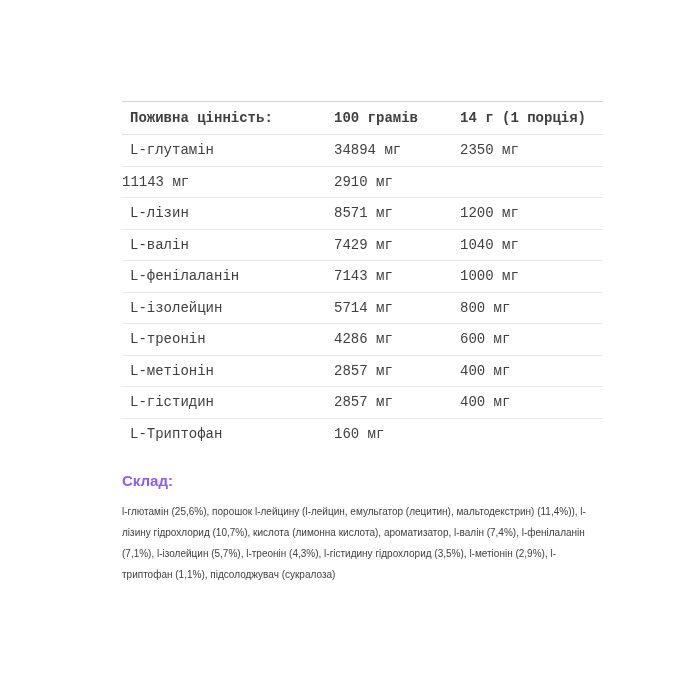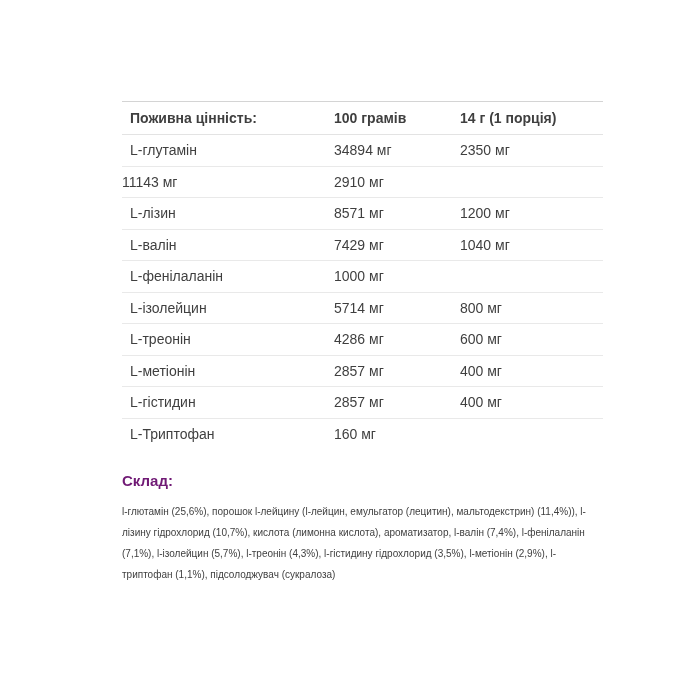--- a/index.html
+++ b/index.html
@@ -41,32 +41,33 @@
     height:33px;
     font-weight:bold;
     border-bottom-color:#e3e3e3;
   }
   .row:last-child{
     border-bottom:none;
   }
   .cell{
     white-space:nowrap;
     overflow:hidden;
+    font-family:Liberation Mono, monospace;
   }
   .cell.name{
     padding-left:8px;
   }
   .composition{
     margin-top:22px;
   }
   .composition h3{
     margin:0;
     font-size:15px;
     font-weight:bold;
-    color:#701a75;
+    color:#8b5cf6;
     line-height:18px;
   }
   .composition p{
     margin:11px 0 0 0;
     font-size:10px;
     line-height:21px;
     color:var(--text);
     width:481px;
   }
 </style>
@@ -96,20 +97,21 @@
         <div class="cell">8571 мг</div>
         <div class="cell">1200 мг</div>
       </div>
       <div class="row">
         <div class="cell name">L-валін</div>
         <div class="cell">7429 мг</div>
         <div class="cell">1040 мг</div>
       </div>
       <div class="row">
         <div class="cell name">L-фенілаланін</div>
+        <div class="cell">7143 мг</div>
         <div class="cell">1000 мг</div>
       </div>
       <div class="row">
         <div class="cell name">L-ізолейцин</div>
         <div class="cell">5714 мг</div>
         <div class="cell">800 мг</div>
       </div>
       <div class="row">
         <div class="cell name">L-треонін</div>
         <div class="cell">4286 мг</div>

